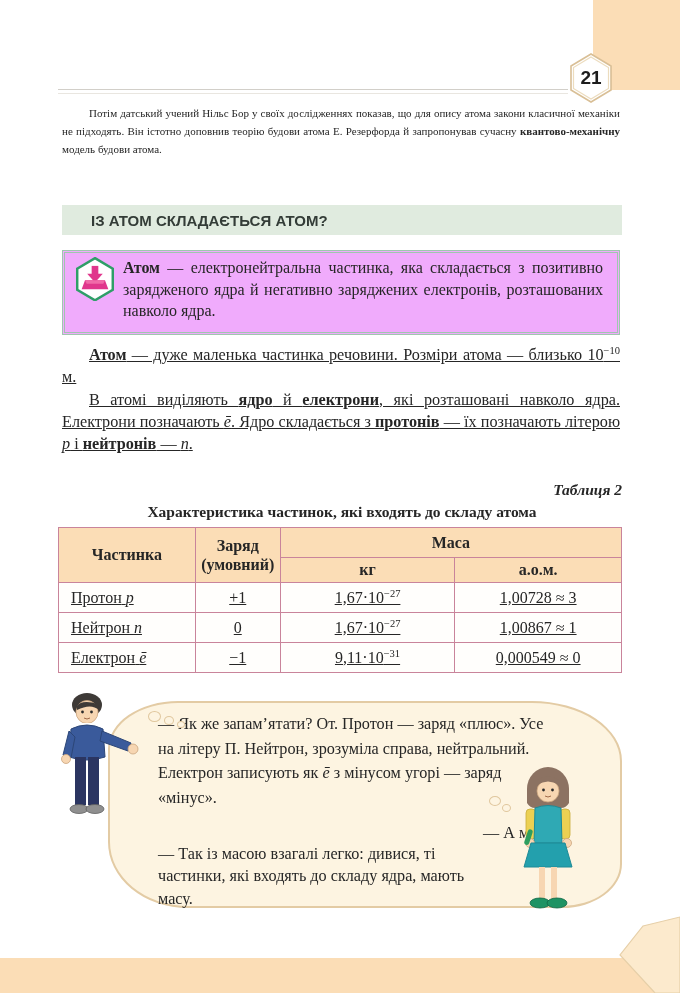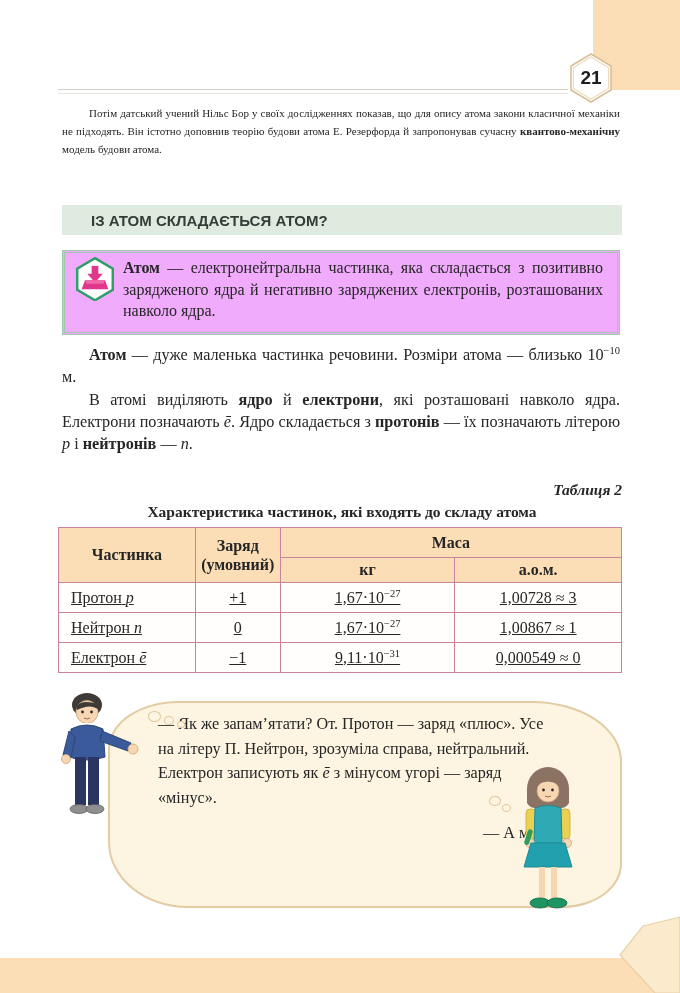--- a/index.html
+++ b/index.html
@@ -37,21 +37,21 @@
   }
   
   .def-box {
     position:absolute; left:62px; top:250px; width:558px; height:85px;
     border:3px double #9fc7af; background:#f0abfc;
     display:flex; align-items:flex-start; padding:4px 14px 8px 10px;
   }
   .def-icon { flex:0 0 40px; height:40px; margin-right:8px; }
   .def-text { flex:1; font-size:16px; line-height:21.5px; text-align:justify; }
   
-  .body-paras { position:absolute; left:62px; top:344px; width:558px; font-size:16.2px; line-height:22.3px; text-align:justify; }
+  .body-paras { position:absolute; left:62px; top:344px; width:558px; font-size:16.2px; line-height:22.3px; text-align:justify;text-decoration:underline; }
   .body-paras p { text-indent:27px; }
   
   .table-caption { position:absolute; left:62px; top:481px; width:560px; text-align:right; font-style:italic; font-weight:bold; font-size:15.5px; }
   .table-title { position:absolute; left:62px; top:503px; width:560px; text-align:center; font-weight:bold; font-size:15.5px; }
   table.atoms {
     position:absolute; left:58px; top:527px; width:564px;
     border-collapse:collapse; font-size:16px;
   }
   table.atoms th, table.atoms td { border:1px solid #c9849b; text-align:center; vertical-align:middle; }
   table.atoms th { background:#fbddb6; font-weight:bold; }
@@ -157,20 +157,21 @@
       <td>−1</td>
       <td><span>9,11·10</span><sup>−31</sup></td>
       <td>0,000549 ≈ 0</td>
     </tr>
   </tbody>
     </table>
 
   <div class="bubble"></div>
   <div class="bubble-text1"><span>— Як же запам’ятати? От. Протон — заряд «плюс». Усе на літеру П. Нейтрон, зрозуміла справа, нейтральний. Електрон записують як </span><span class="i">ē</span><span> з мінусом угорі — заряд «мінус».</span></div>
   <div class="bubble-q">— А маса?</div>
+  <div class="bubble-text2">— Так із масою взагалі легко: дивися, ті частинки, які входять до складу ядра, мають масу.</div>
 
   <div class="mini" style="left:148px; top:711px; width:13px; height:11px;"></div>
   <div class="mini" style="left:164px; top:716px; width:10px; height:9px;"></div>
   <div class="mini" style="left:177px; top:721px; width:8px; height:7px;"></div>
   <div class="mini" style="left:489px; top:796px; width:12px; height:10px;"></div>
   <div class="mini" style="left:502px; top:804px; width:9px; height:8px;"></div>
 
   <div class="char" style="left:55px; top:691px; width:90px; height:130px;">
     <svg viewBox="0 0 90 130" width="90" height="130">
       <ellipse cx="32" cy="14" rx="15" ry="12" fill="#3e3a37"></ellipse>

